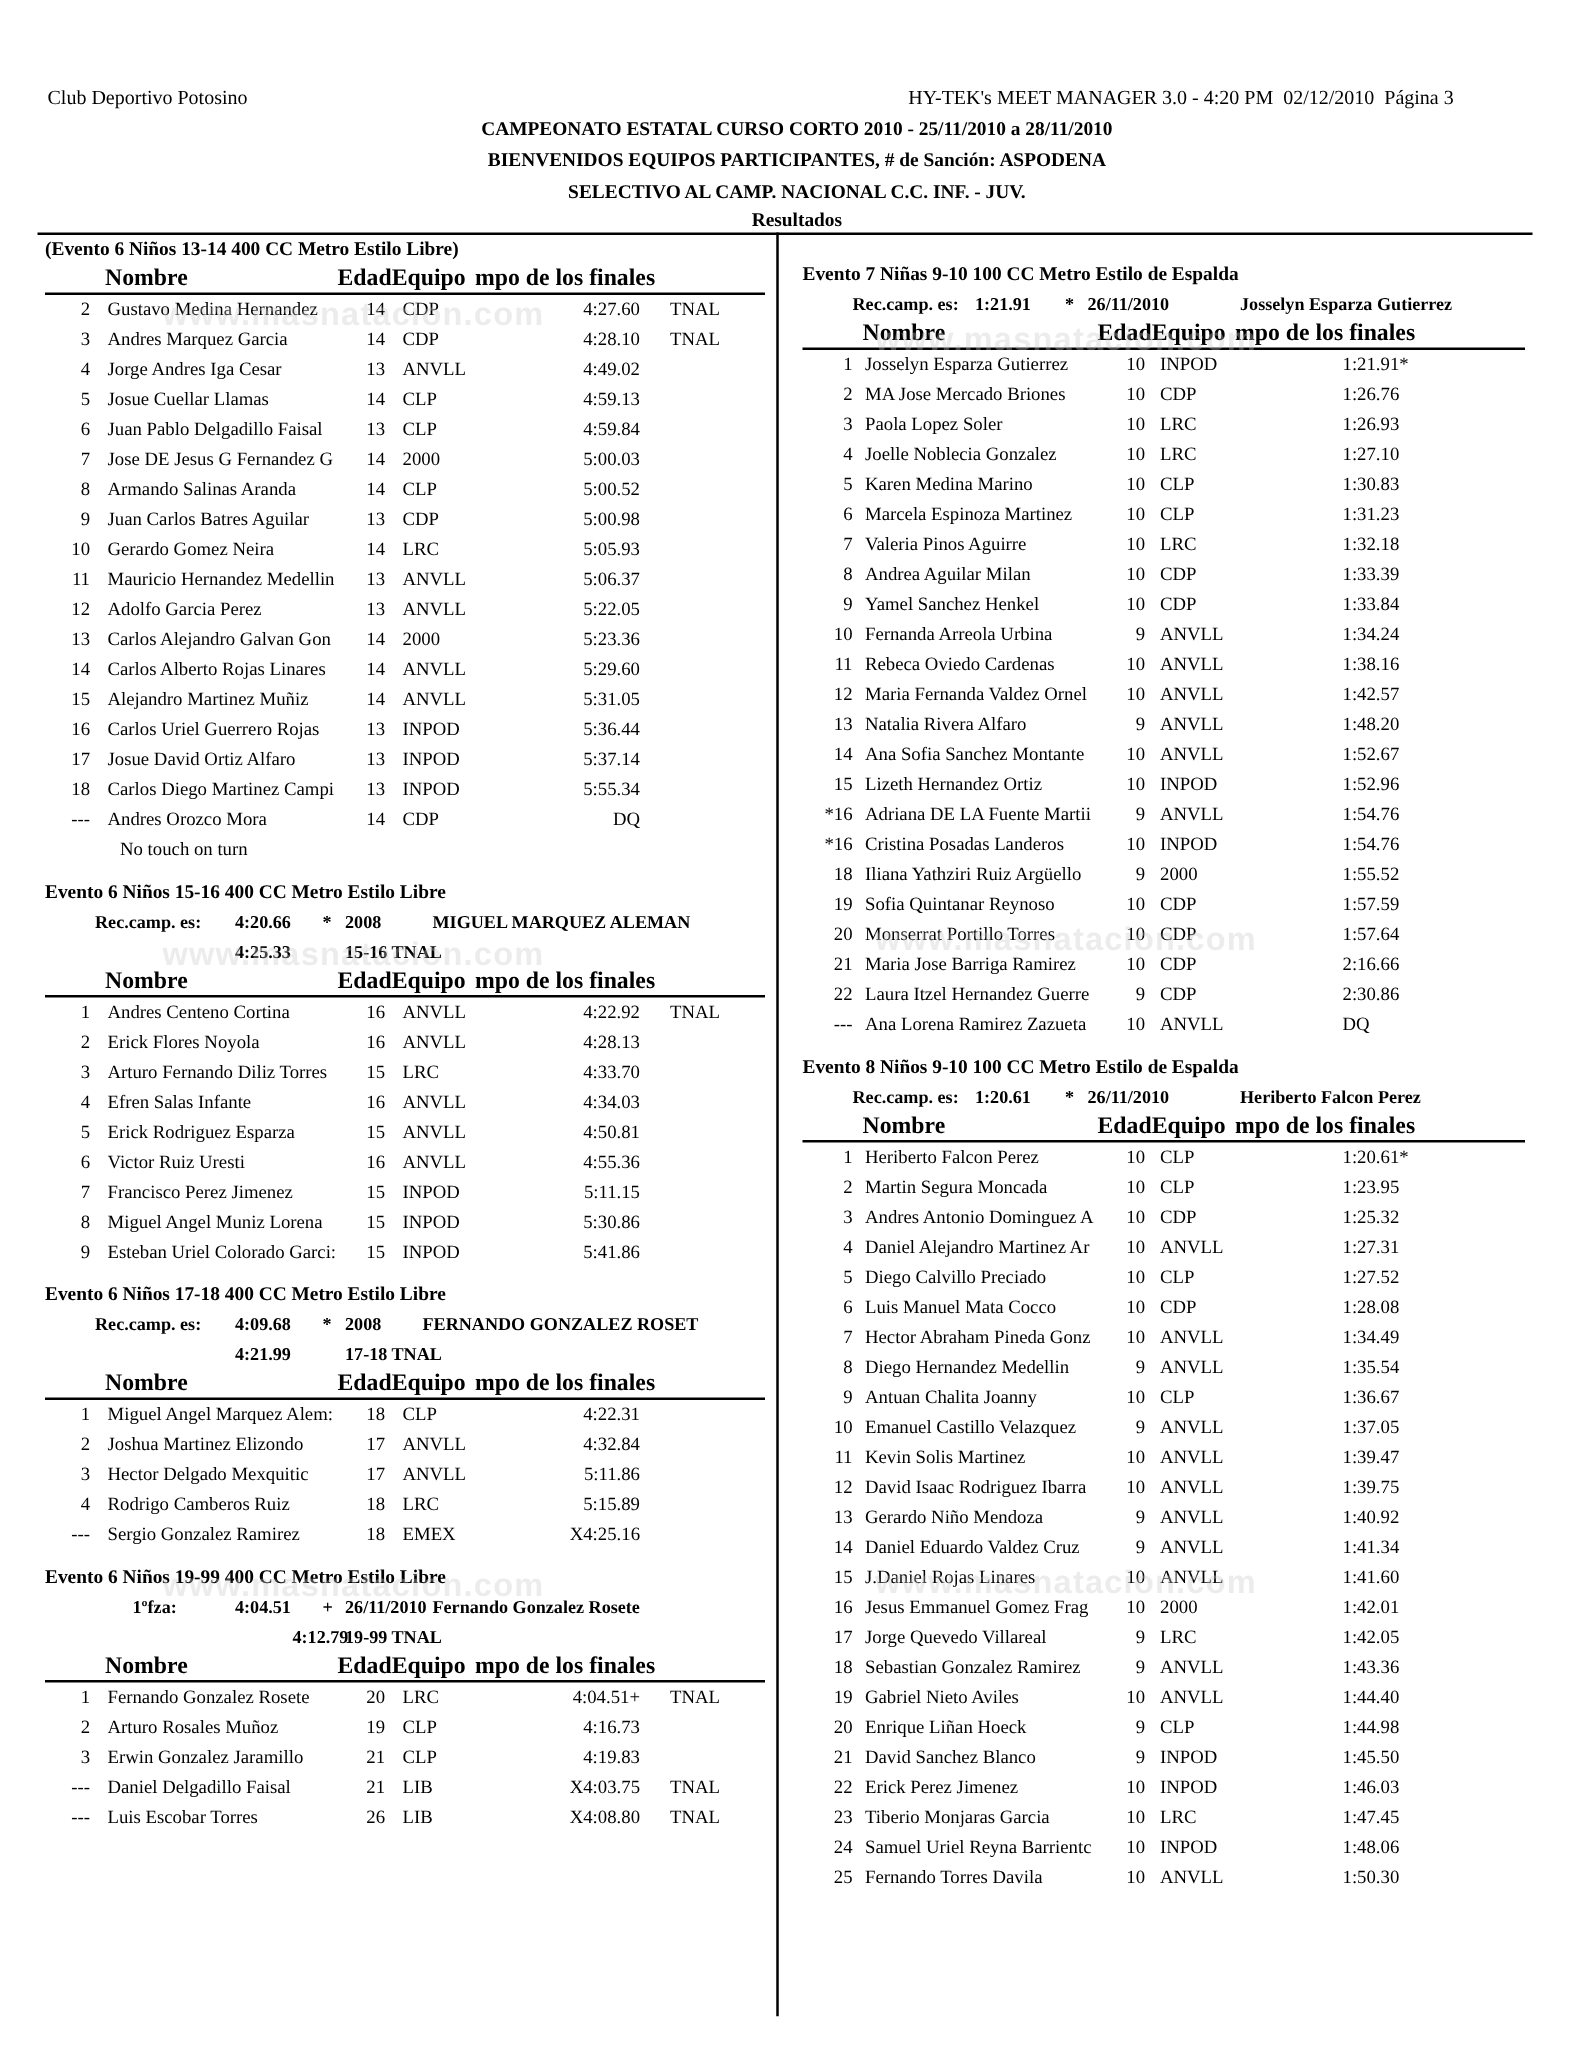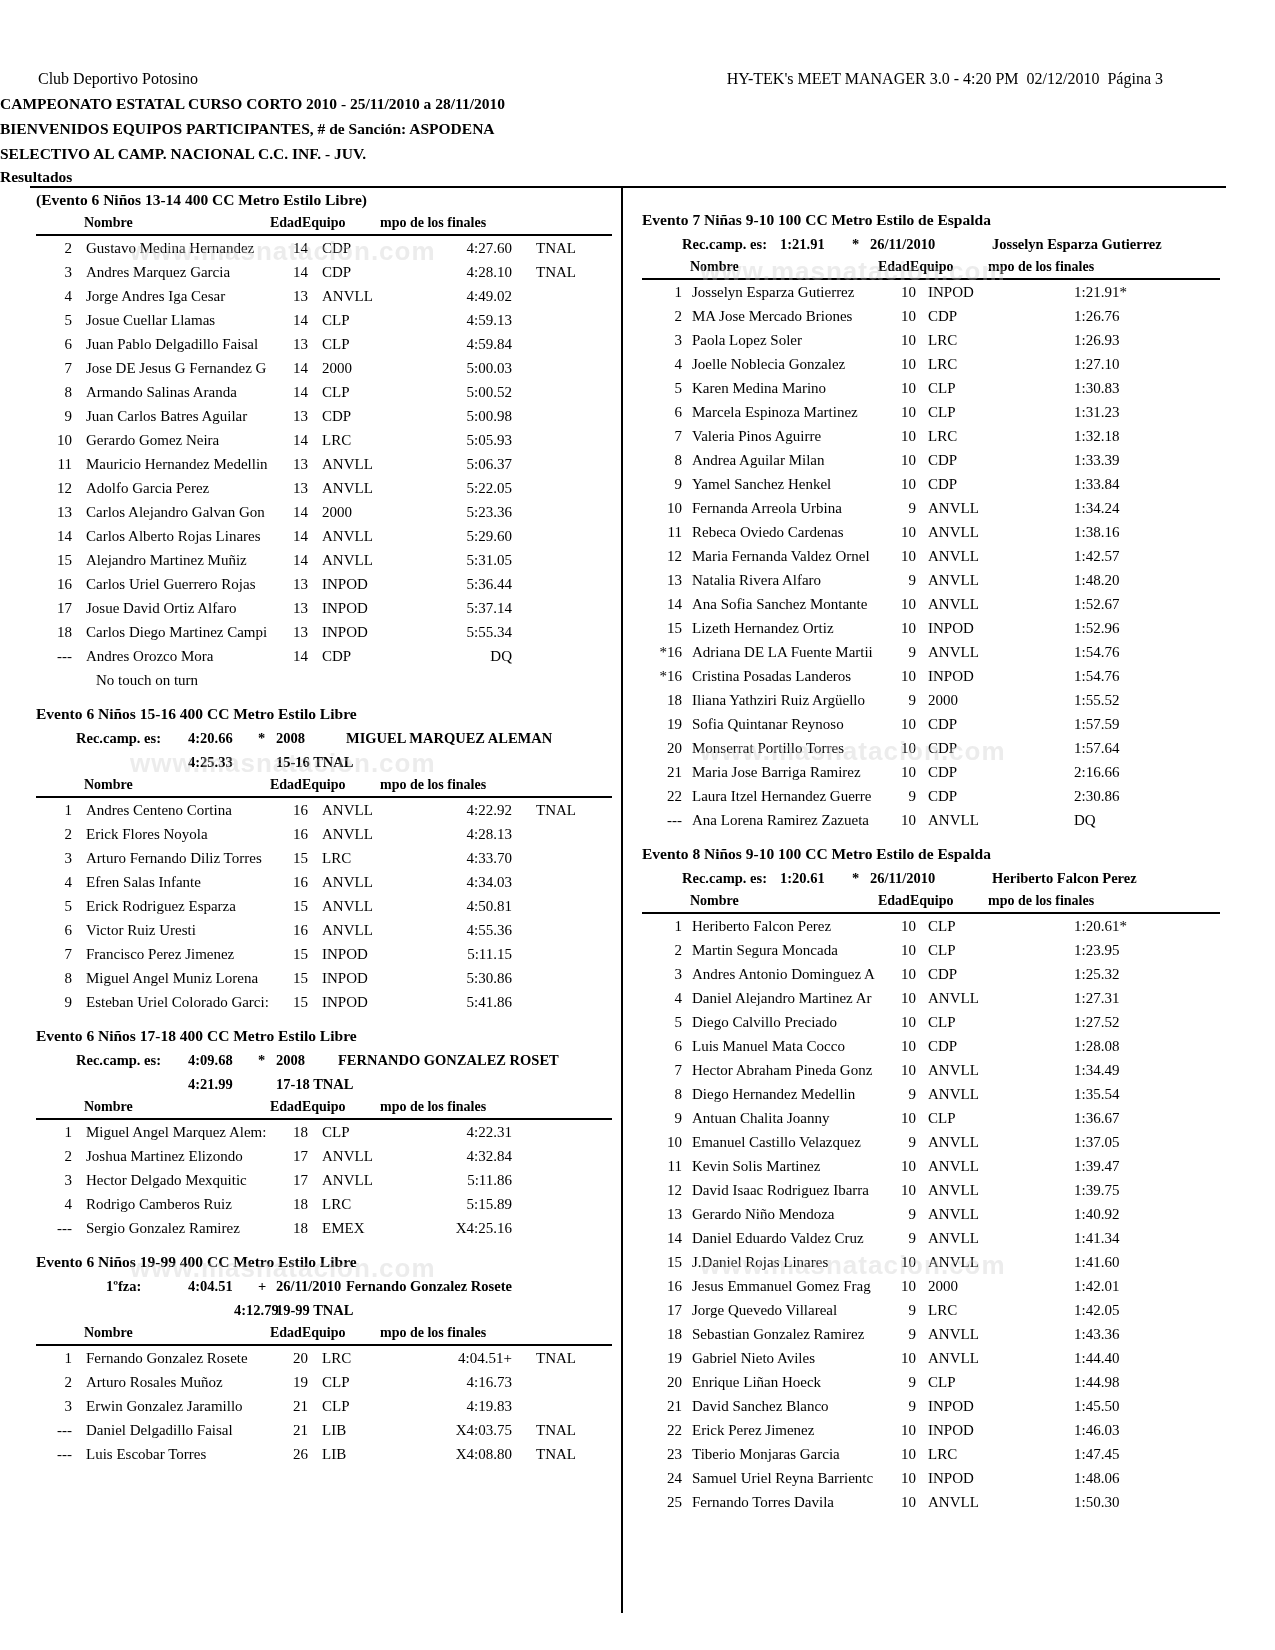--- a/index.html
+++ b/index.html
@@ -1,30 +1,30 @@
 <!DOCTYPE html>
 <html><head>
 <meta charset="utf-8">
 <style>
   html,body{margin:0;padding:0;background:#fff;}
   body{width:1275px;height:1650px;position:relative;overflow:hidden;
        font-family:"Liberation Serif","DejaVu Serif",serif;color:#000;font-size:15px;}
   .hdr-left{position:absolute;left:38px;top:70px;font-size:16px;}
   .hdr-right{position:absolute;right:112px;top:70px;font-size:16px;white-space:pre;}
-  .title{position:absolute;left:0;width:1275px;font-weight:bold;font-size:15.5px;}
+  .title{position:absolute;left:0;width:1275px;text-align:center;font-weight:bold;font-size:15.5px;}
   .main-rule{position:absolute;left:30px;top:186px;width:1196px;height:2px;background:#000;}
   .col-divider{position:absolute;left:621px;top:186px;width:2px;height:1427px;background:#000;}
   .col{position:absolute;top:188px;}
   .col.left{left:36px;width:576px;}
   .col.right{left:642px;width:578px;}
   .event{position:relative;}
   .ev-title{font-weight:bold;font-size:15.5px;height:24px;line-height:24px;white-space:nowrap;}
   .rec{font-weight:bold;font-size:14.5px;height:24px;line-height:24px;white-space:pre;position:relative;}
   .rec span{position:absolute;top:0;}
-  .colhead{font-weight:bold;font-size:14px;height:22px;line-height:22px;position:relative;border-bottom:2px solid #000;}
+  .colhead{font-weight:bold;font-size:19px;height:22px;line-height:22px;position:relative;border-bottom:2px solid #000;}
   .colhead span{position:absolute;top:0;white-space:nowrap;}
   .row{height:24px;line-height:24px;position:relative;font-size:15px;white-space:nowrap;}
   .row span{position:absolute;top:0;}
   .place{width:36px;text-align:right;left:0;}
   .name{left:50px;width:196px;overflow:hidden;}
   .age{left:248px;width:24px;text-align:right;}
   .team{left:286px;}
   .time{left:380px;width:96px;text-align:right;}
   .qual{left:500px;}
   .right .place{width:40px;}

